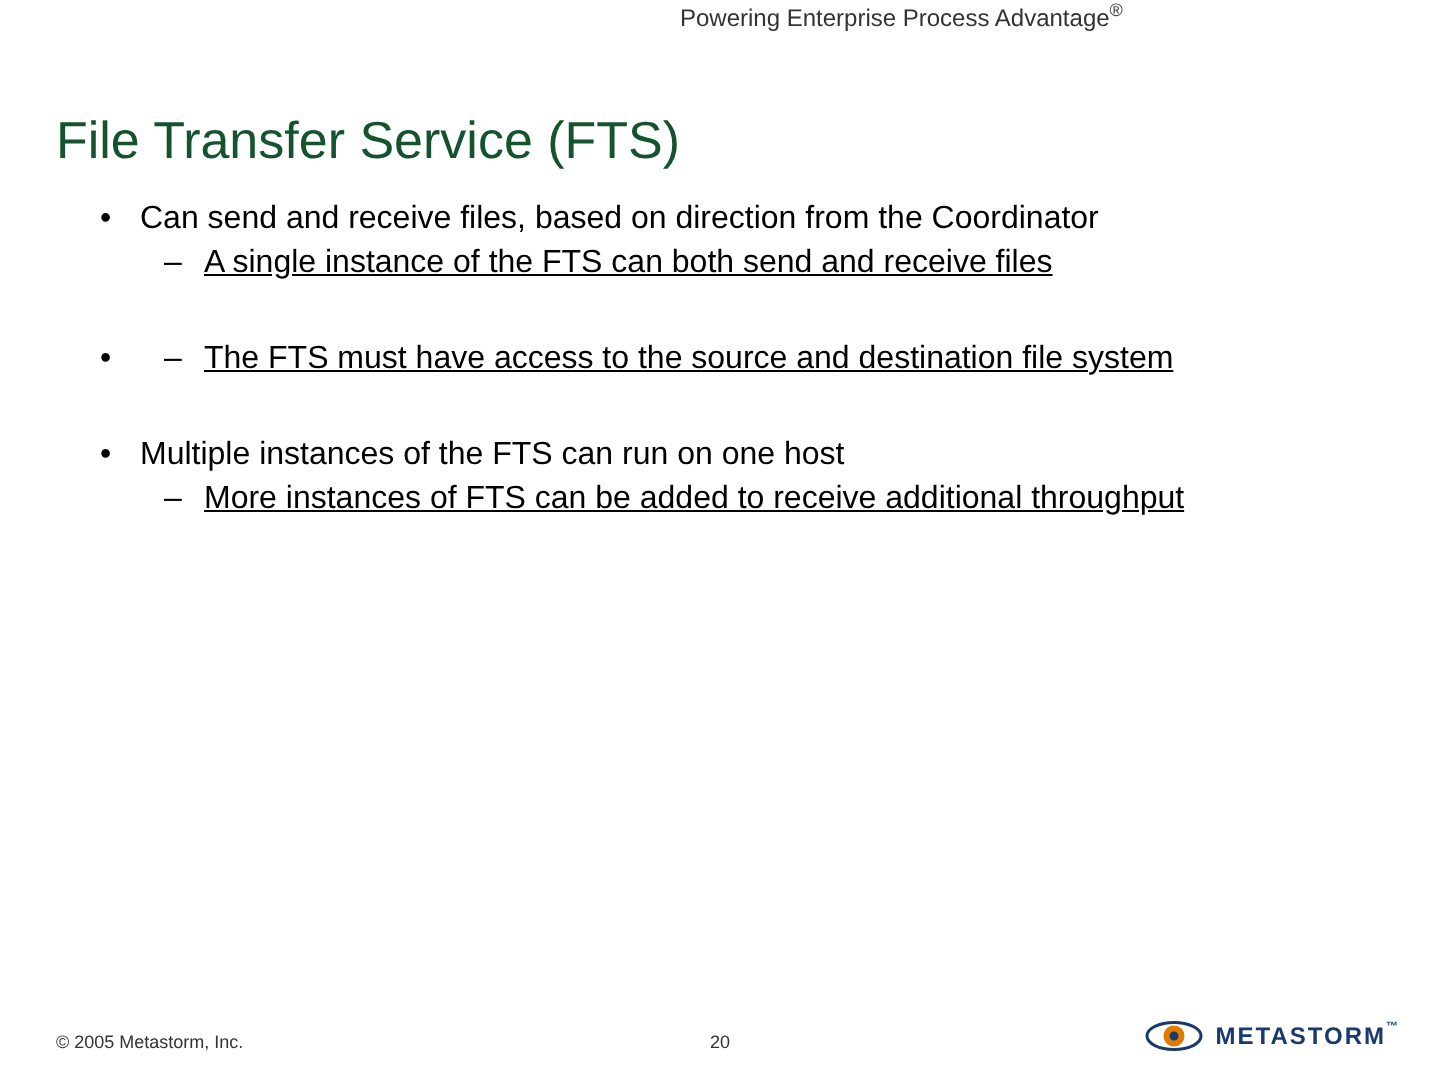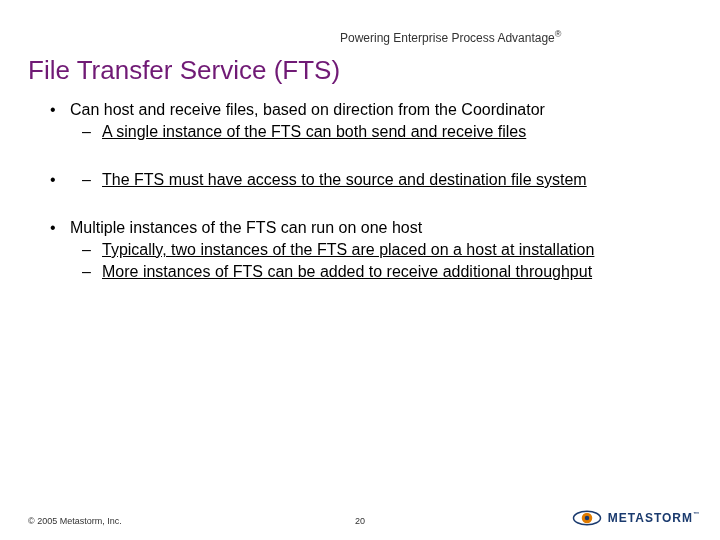--- a/index.html
+++ b/index.html
@@ -11,21 +11,21 @@
     position: relative;
     overflow: hidden;
   }
   .header-band {
     position: absolute;
     top: 0;
     left: 120px;
     right: 0;
     height: 45px;
     display: flex;
-    align-items: flex-end;
+    align-items: flex-start;
   }
   .band-dark {
     width: 160px;
     background: #1a3a6e;
   }
   .band-light {
     flex: 1;
     background: #fff;
     display: flex;
     align-items: center;
@@ -37,21 +37,21 @@
     color: #333;
     white-space: nowrap;
   }
   .tagline sup { font-size: 9px; }
   .slide-title {
     position: absolute;
     top: 55px;
     left: 28px;
     font-size: 26px;
     font-weight: normal;
-    color: #701a75;
+    color: #14532d;
   }
   .content {
     position: absolute;
     top: 100px;
     left: 48px;
     right: 40px;
     font-size: 16px;
     color: #000;
     line-height: 1.25;
   }
@@ -130,34 +130,33 @@
       <span>Powering Enterprise Process Advantage</span><sup>®</sup>
     </span>
   </div>
 </div>
 
 <h1 class="slide-title">File Transfer Service (FTS)</h1>
 
 <div class="content">
   <ul>
     <li>
-      <span>Can host and receive files, based on direction from the Coordinator</span>
+      <span>Can send and receive files, based on direction from the Coordinator</span>
       <ul>
         <li><span>A single instance of the FTS can both send and receive files</span></li>
       </ul>
     </li>
     <li>
       <ul>
         <li><span>The FTS must have access to the source and destination file system</span></li>
       </ul>
     </li>
     <li>
       <span>Multiple instances of the FTS can run on one host</span>
       <ul>
-        <li><span>Typically, two instances of the FTS are placed on a host at installation</span></li>
         <li><span>More instances of FTS can be added to receive additional throughput</span></li>
       </ul>
     </li>
   </ul>
 </div>
 
 <div class="footer">
   <div class="copyright">© 2005 Metastorm, Inc.</div>
   <div class="page-num">20</div>
   <div class="logo">

